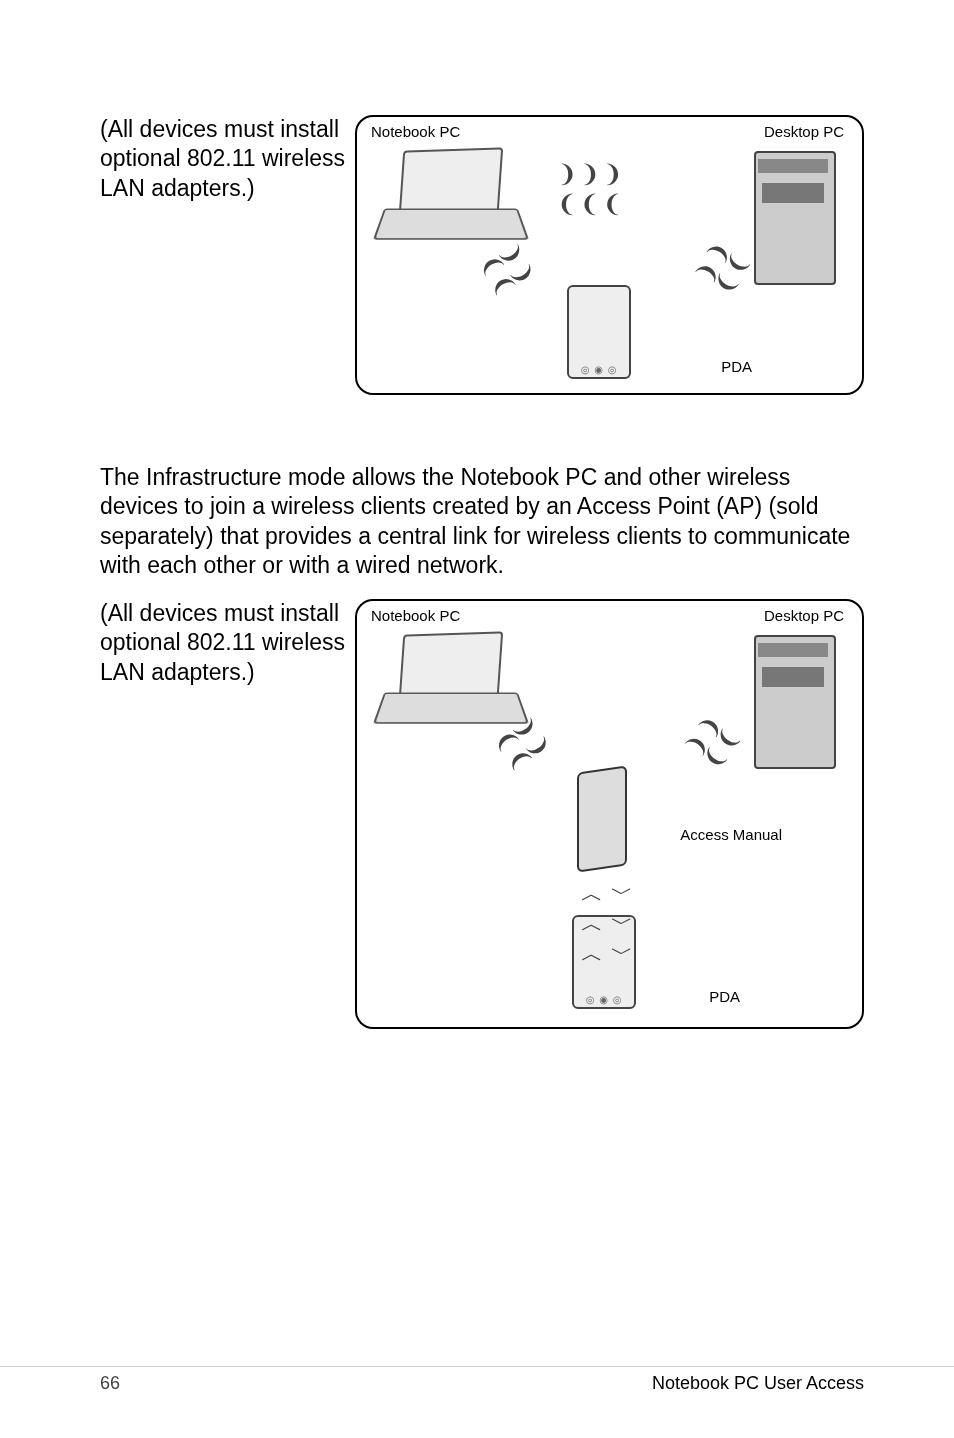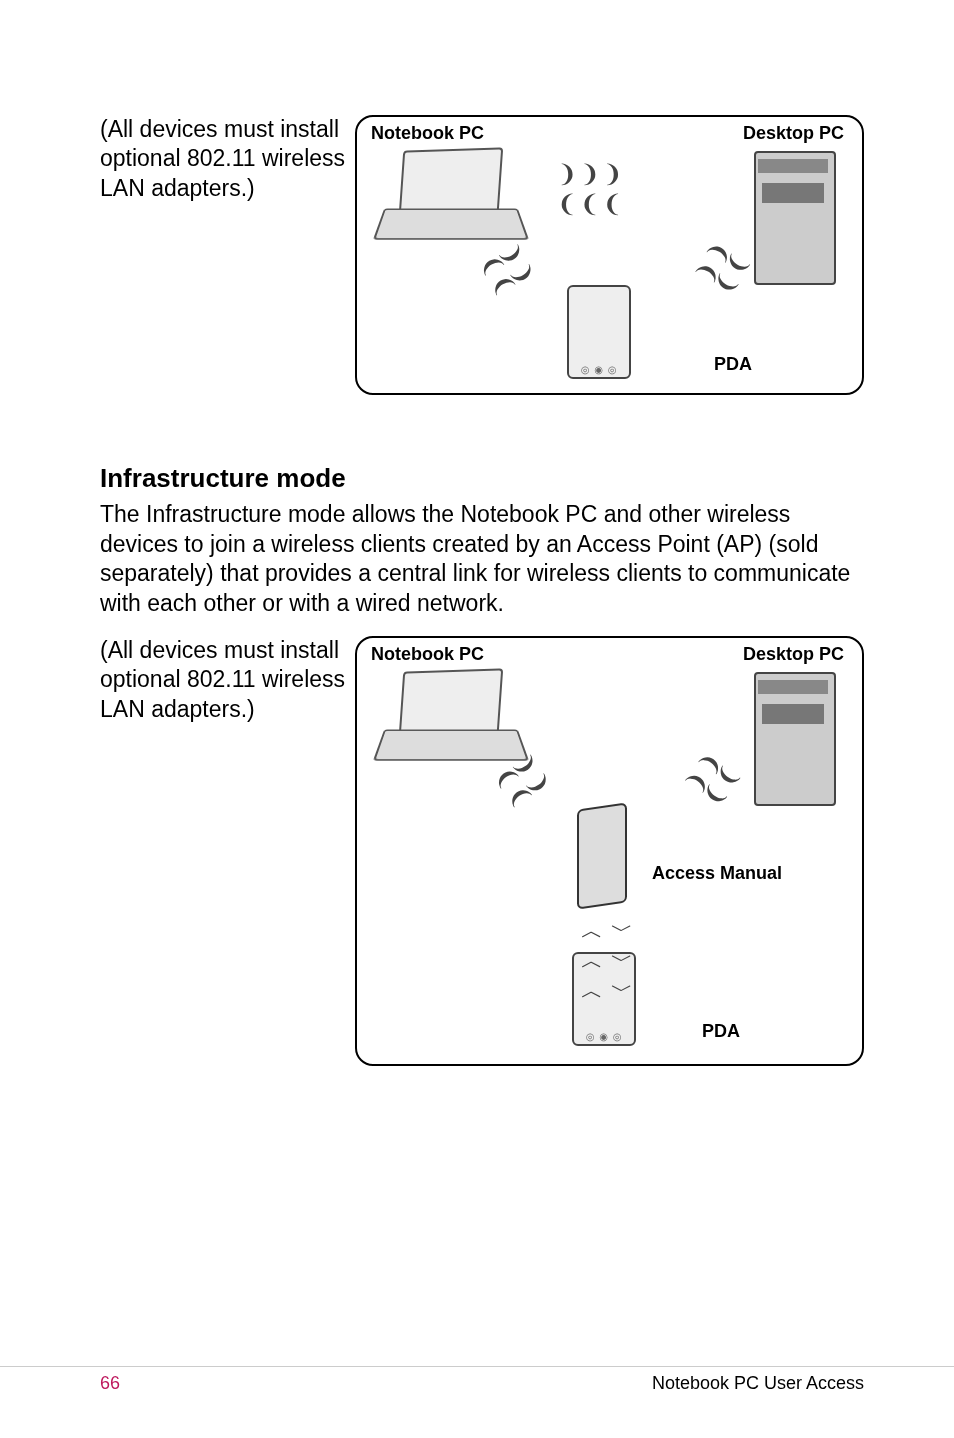--- a/index.html
+++ b/index.html
@@ -39,23 +39,22 @@
   }
   .diagram-box {
     border: 2px solid #000;
     border-radius: 18px;
     padding: 10px 18px 14px 18px;
     box-sizing: border-box;
     position: relative;
     flex: 1;
   }
   .diagram-label {
-    font-size: 18px;
+    font-size: 15px;
     position: absolute;
-    font-weight: bold;
   }
   
   .laptop {
     position: absolute;
     width: 140px;
     height: 100px;
   }
   .laptop .screen {
     position: absolute; left: 22px; top: 0; width: 96px; height: 60px;
     border: 2px solid #555; border-radius: 4px 4px 0 0;
@@ -116,21 +115,21 @@
     left:0; right:0; bottom:44px;
     padding: 0 90px 0 100px;
     box-sizing:border-box;
     display:flex;
     justify-content:space-between;
     align-items:flex-end;
     font-size:18px;
     border-top:1px solid #ccc;
     padding-top:6px;
   }
-  .footer .pg { color:#be185d; }
+  .footer .pg { color:#404040; }
   .gap { height: 68px; }
 </style>
 </head>
 <body>
 
 <div class="page">
 
 
   <div class="row">
     <div class="left-note">(All devices must install optional 802.11 wireless LAN adapters.)</div>
@@ -148,21 +147,20 @@
 
       <div class="waves" style="left:200px;top:46px;">❩ ❩ ❩</div>
       <div class="waves" style="left:200px;top:76px;">❨ ❨ ❨</div>
       <div class="waves" style="left:130px;top:130px;transform:rotate(60deg);">❩ ❩<br>❨ ❨</div>
       <div class="waves" style="right:120px;top:130px;transform:rotate(-60deg);">❩ ❩<br>❨ ❨</div>
     </div>
   </div>
 
   <div class="gap"></div>
 
-  <h2 class="section-title">Infrastructure mode</h2>
   <p class="body-text">The Infrastructure mode allows the Notebook PC and other wireless devices to join a wireless clients created by an Access Point (AP) (sold separately) that provides a central link for wireless clients to communicate with each other or with a wired network.</p>
 
   <div class="row">
     <div class="left-note">(All devices must install optional 802.11 wireless LAN adapters.)</div>
     <div class="diagram-box" style="height:430px;">
       <span class="diagram-label" style="left:14px;top:6px;">Notebook PC</span>
       <span class="diagram-label" style="right:18px;top:6px;">Desktop PC</span>
       <span class="diagram-label" style="right:80px;top:225px;">Access Manual</span>
       <span class="diagram-label" style="right:122px;bottom:22px;">PDA</span>
 

